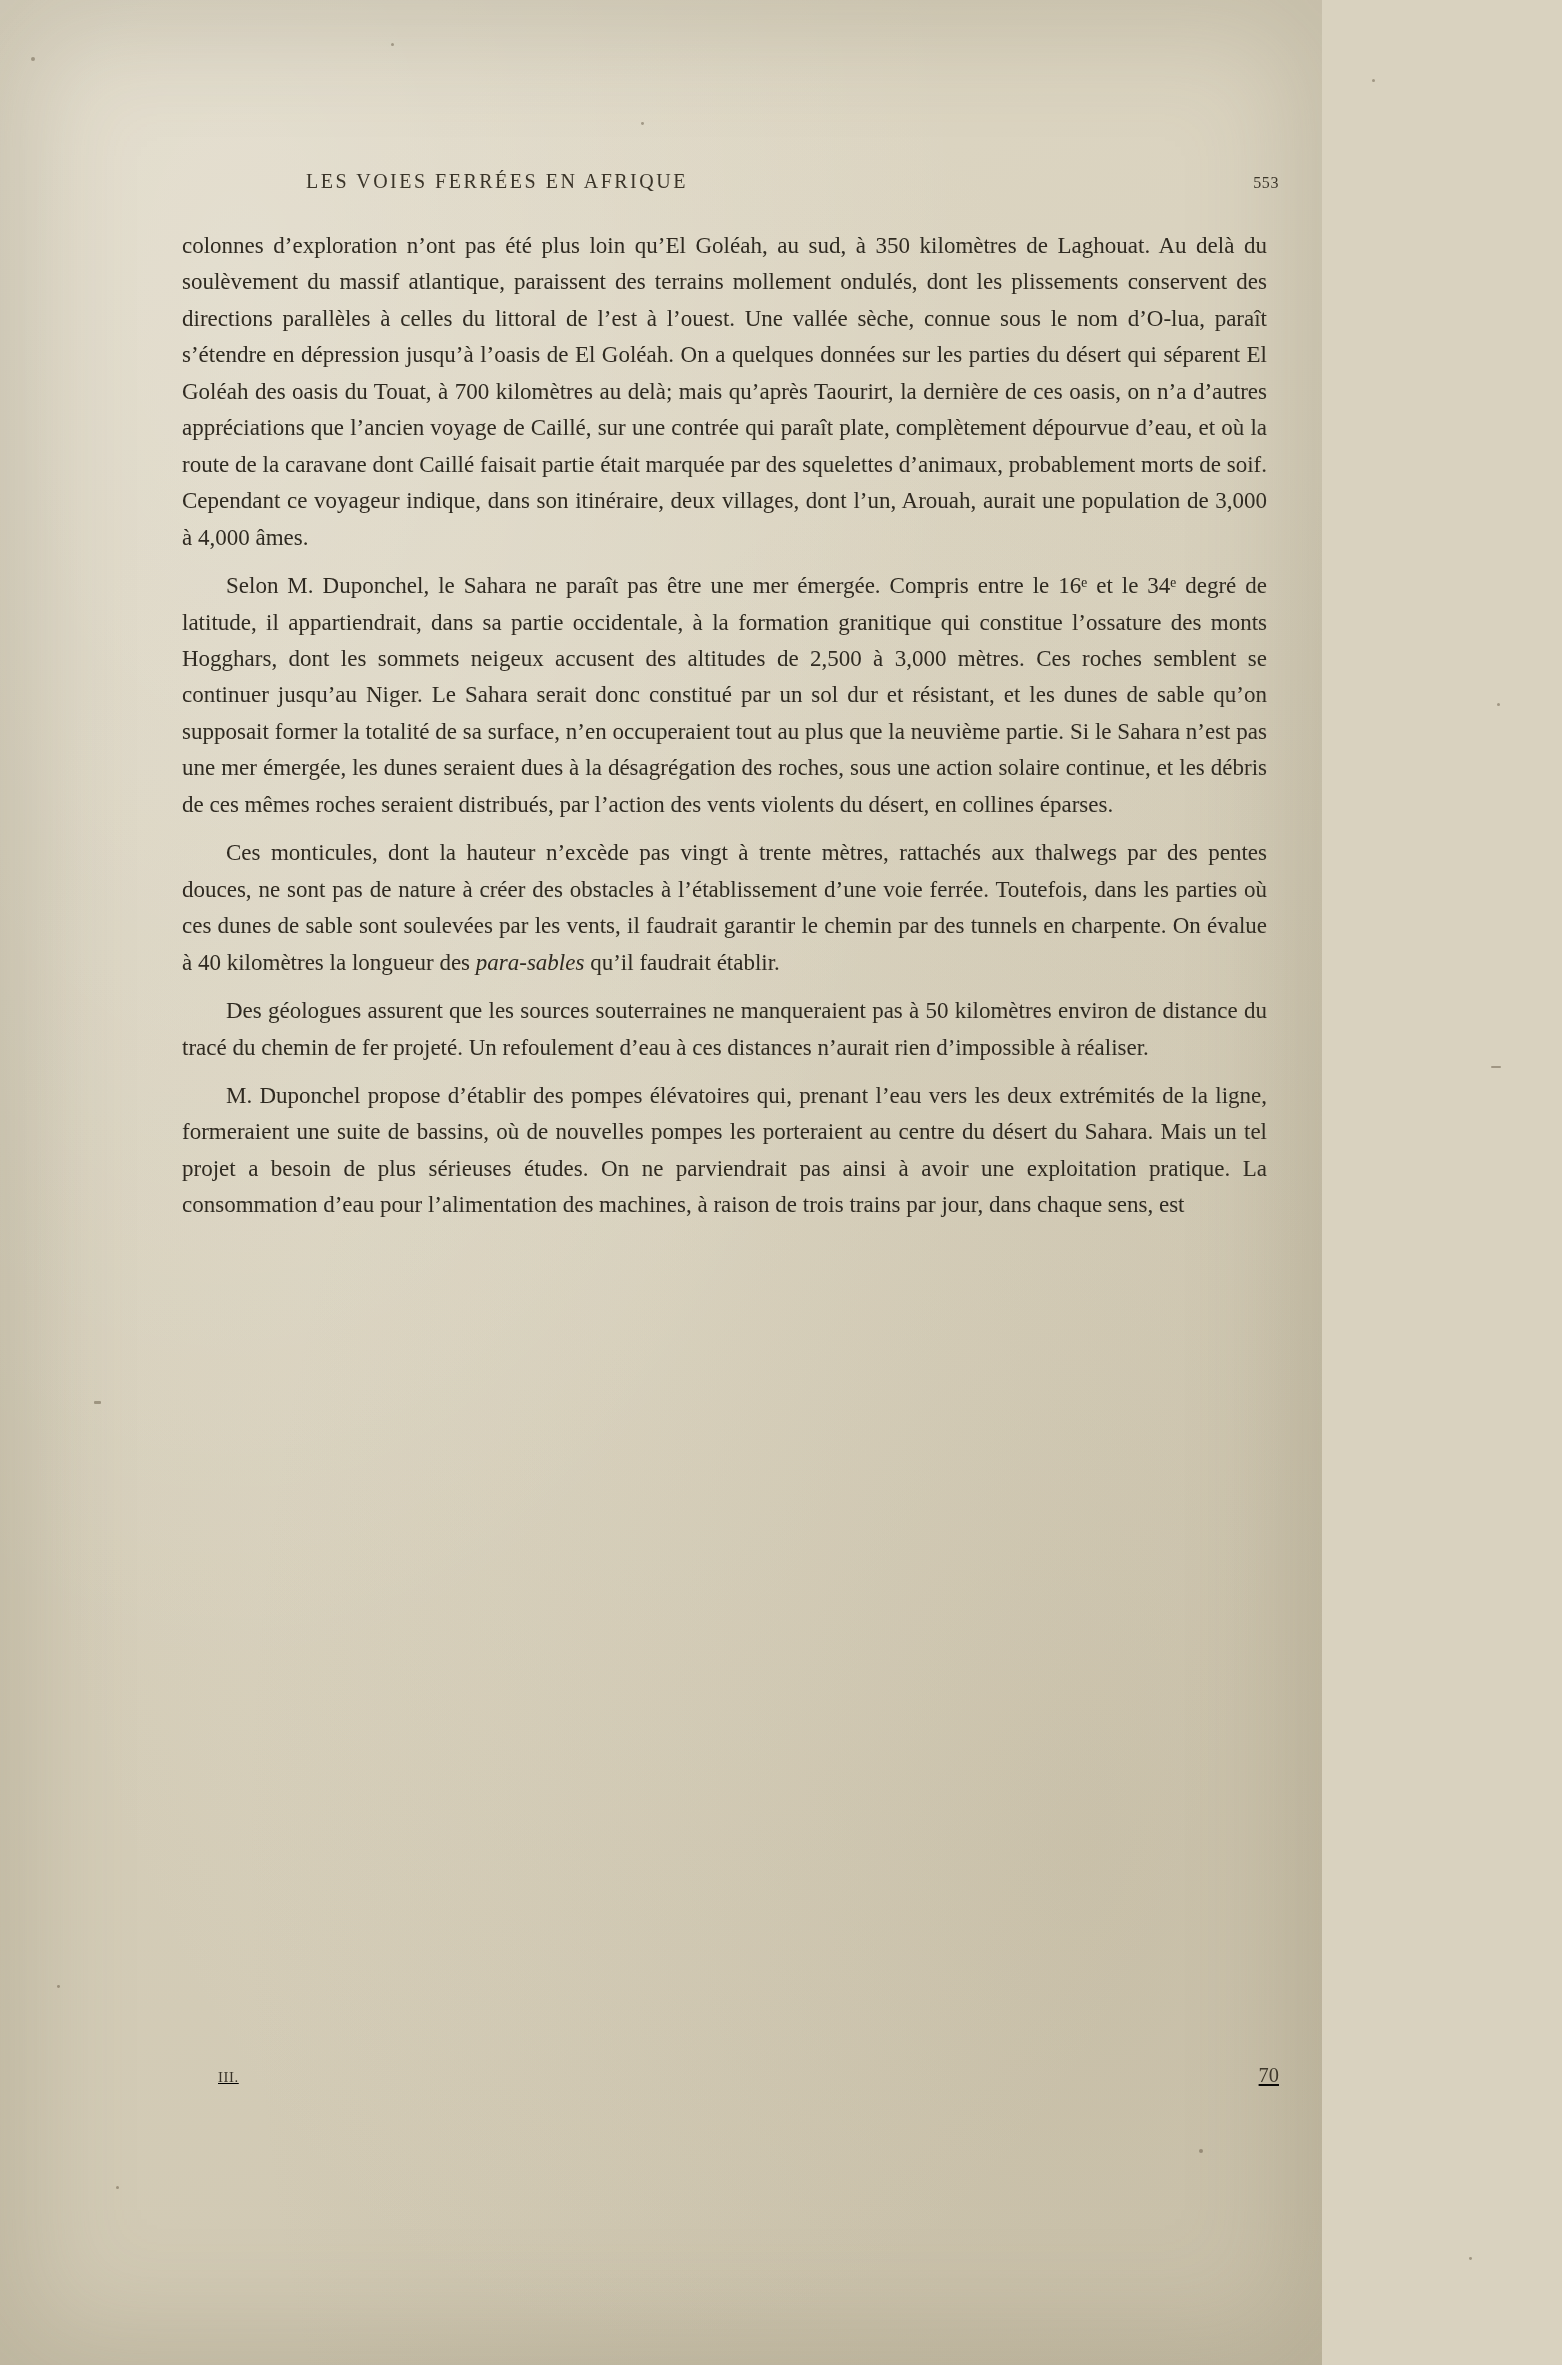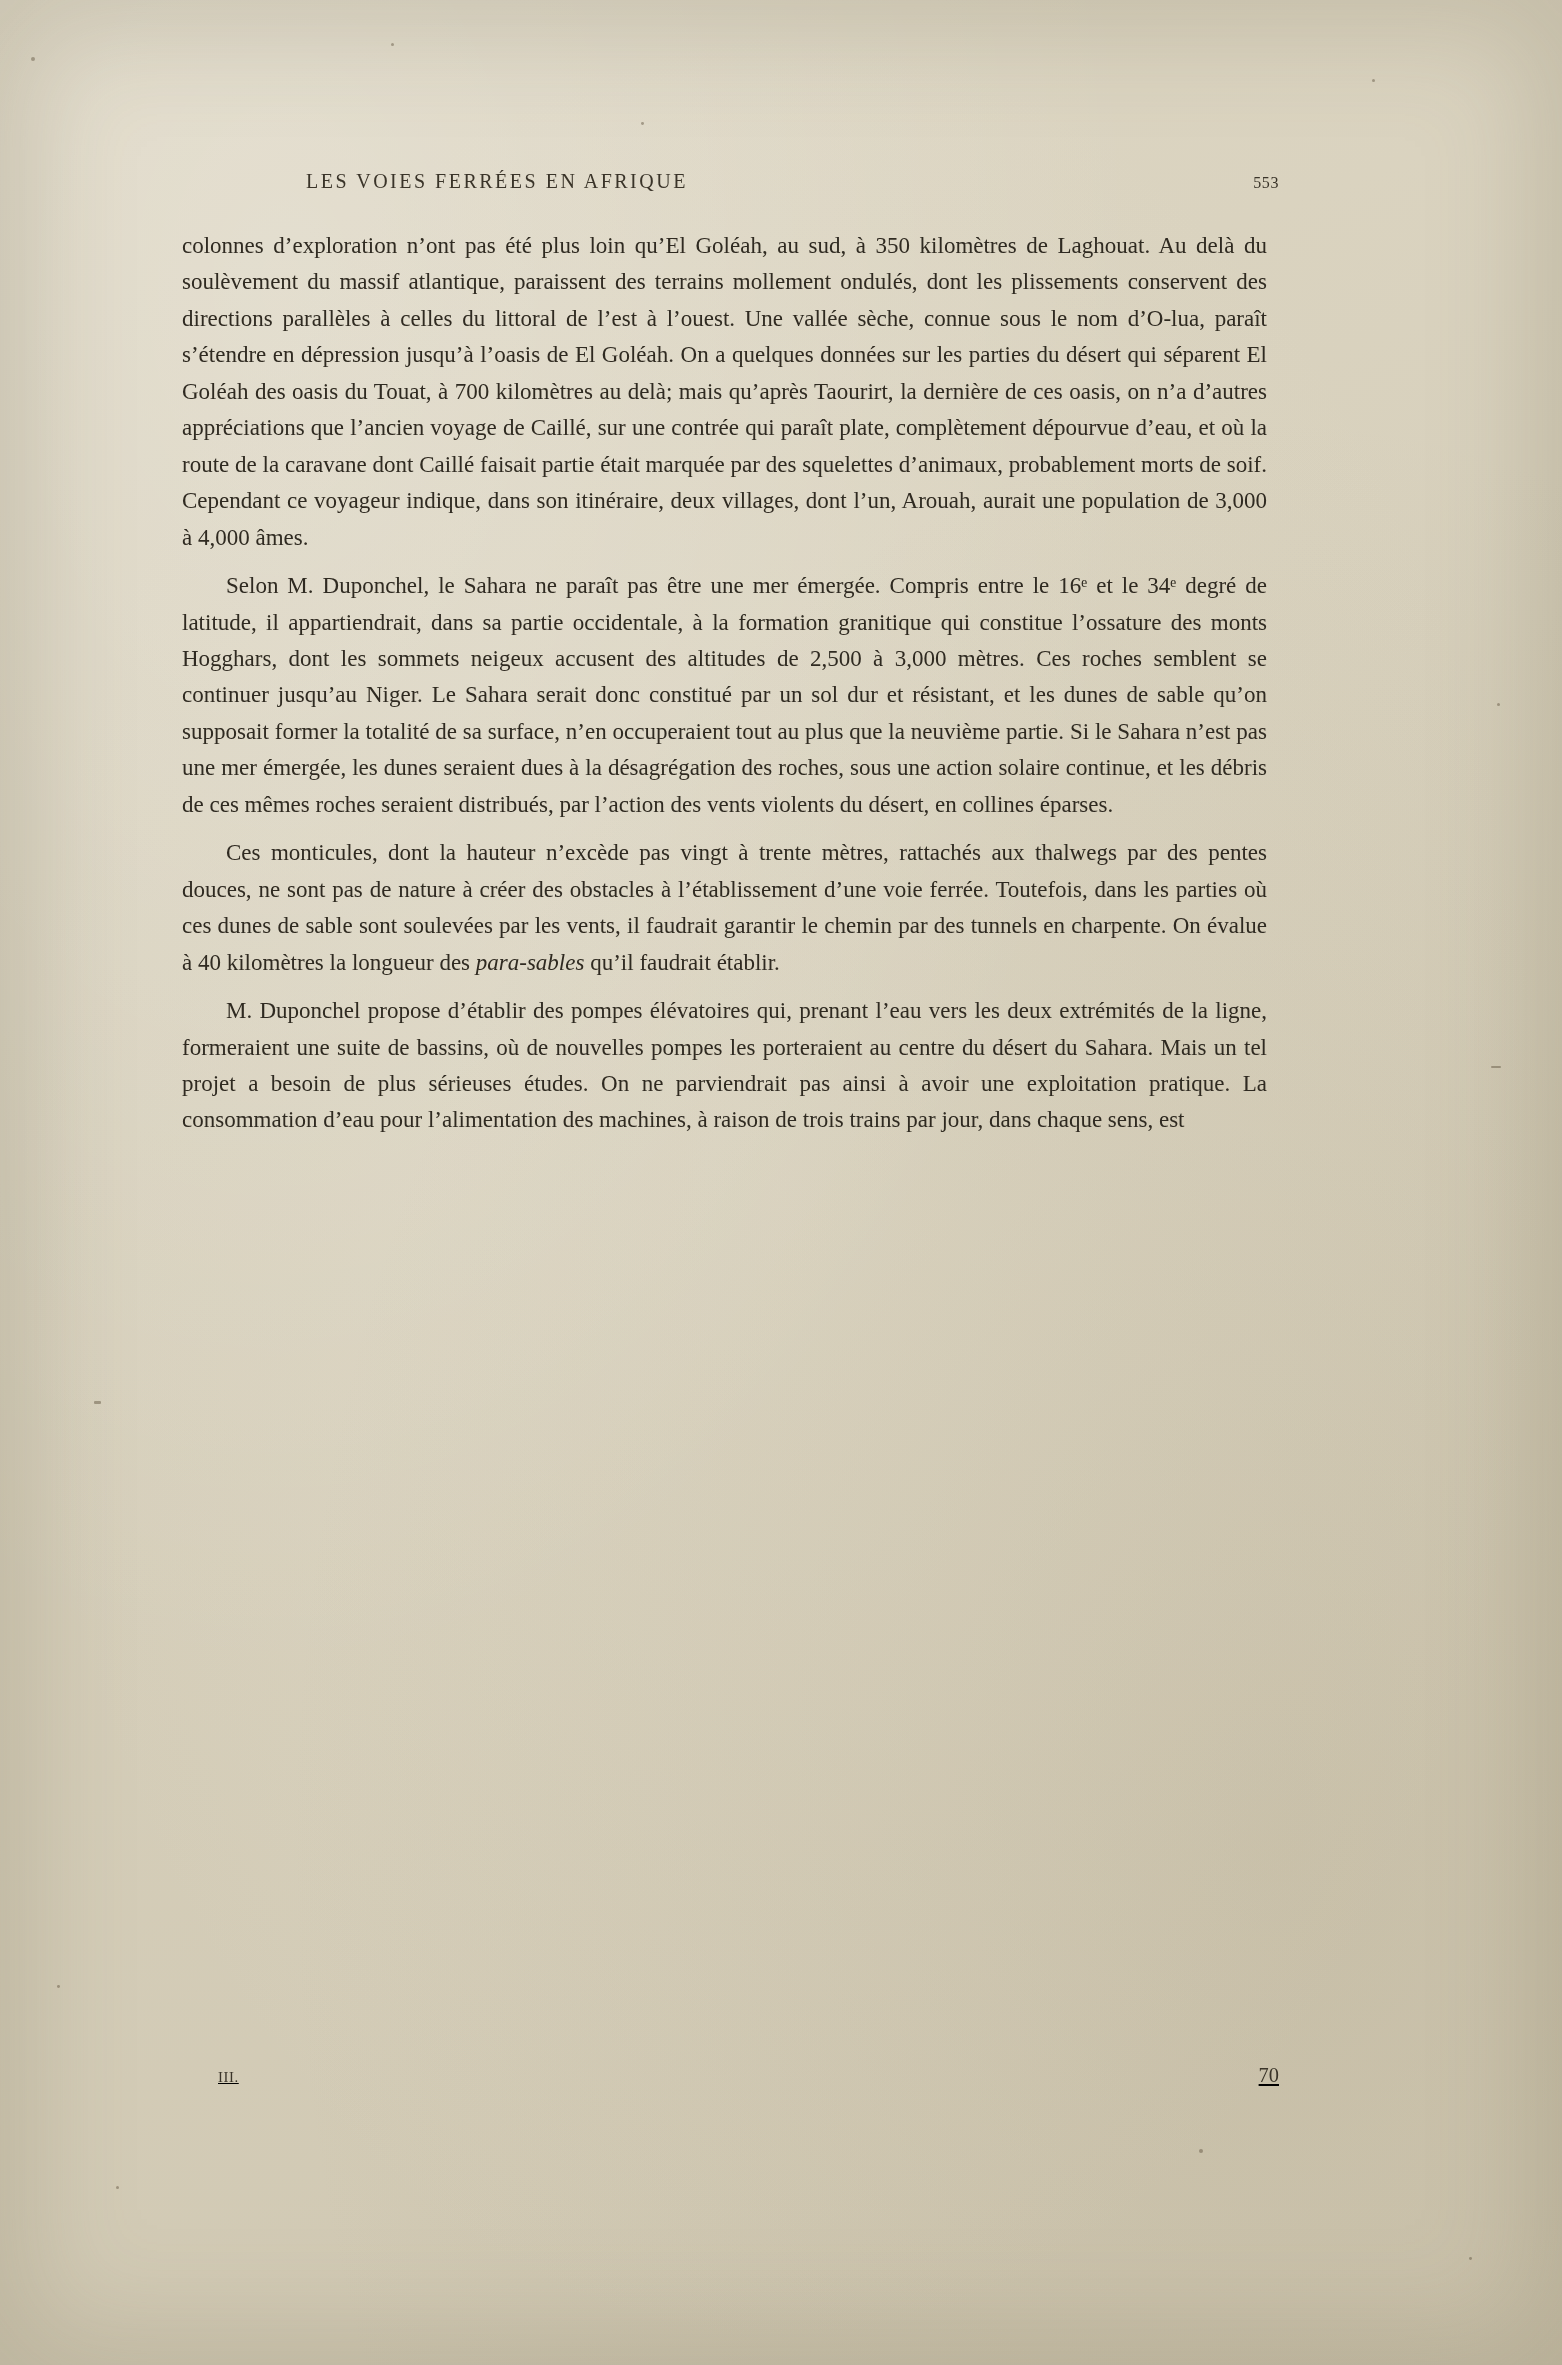--- a/index.html
+++ b/index.html
@@ -9,21 +9,21 @@
   body {
     width: 1562px;
     height: 2366px;
     background: #d9d2bf;
     font-family: "Liberation Serif", serif;
     overflow: hidden;
   }
   
   .page {
     position: relative;
-    width: 1562px;
+    width: 1322px;
     height: 2366px;
     background:
       radial-gradient(ellipse at 18% 12%, rgba(255,255,255,0.22), rgba(255,255,255,0) 48%),
       radial-gradient(ellipse at 82% 78%, rgba(160,148,118,0.20), rgba(160,148,118,0) 55%),
       radial-gradient(ellipse at 50% 50%, rgba(226,220,202,0.55), rgba(226,220,202,0) 70%),
       linear-gradient(160deg, #ded7c4 0%, #d7d0bc 40%, #cfc7b1 100%);
   }
   .vignette {
     position: absolute;
     inset: 0;
@@ -121,20 +121,21 @@
 
     <div class="header">
       <div class="running-title">LES VOIES FERRÉES EN AFRIQUE</div>
       <div class="page-number">553</div>
     </div>
 
     <div class="body-text">
       <p>colonnes d’exploration n’ont pas été plus loin qu’El Goléah, au sud, à 350 kilomètres de Laghouat. Au delà du soulèvement du massif atlantique, paraissent des terrains mollement ondulés, dont les plissements conservent des directions parallèles à celles du littoral de l’est à l’ouest. Une vallée sèche, connue sous le nom d’O-lua, paraît s’étendre en dépression jusqu’à l’oasis de El Goléah. On a quelques données sur les parties du désert qui séparent El Goléah des oasis du Touat, à 700 kilomètres au delà; mais qu’après Taourirt, la dernière de ces oasis, on n’a d’autres appréciations que l’ancien voyage de Caillé, sur une contrée qui paraît plate, complètement dépourvue d’eau, et où la route de la caravane dont Caillé faisait partie était marquée par des squelettes d’animaux, probablement morts de soif. Cependant ce voyageur indique, dans son itinéraire, deux villages, dont l’un, Arouah, aurait une population de 3,000 à 4,000 âmes.</p>
       <p class="indent">Selon M. Duponchel, le Sahara ne paraît pas être une mer émergée. Compris entre le 16ᵉ et le 34ᵉ degré de latitude, il appartiendrait, dans sa partie occidentale, à la formation granitique qui constitue l’ossature des monts Hogghars, dont les sommets neigeux accusent des altitudes de 2,500 à 3,000 mètres. Ces roches semblent se continuer jusqu’au Niger. Le Sahara serait donc constitué par un sol dur et résistant, et les dunes de sable qu’on supposait former la totalité de sa surface, n’en occuperaient tout au plus que la neuvième partie. Si le Sahara n’est pas une mer émergée, les dunes seraient dues à la désagrégation des roches, sous une action solaire continue, et les débris de ces mêmes roches seraient distribués, par l’action des vents violents du désert, en collines éparses.</p>
       <p class="indent"><span>Ces monticules, dont la hauteur n’excède pas vingt à trente mètres, rattachés aux thalwegs par des pentes douces, ne sont pas de nature à créer des obstacles à l’établissement d’une voie ferrée. Toutefois, dans les parties où ces dunes de sable sont soulevées par les vents, il faudrait garantir le chemin par des tunnels en charpente. On évalue à 40 kilomètres la longueur des </span><i>para-sables</i><span> qu’il faudrait établir.</span></p>
+      <p class="indent">Des géologues assurent que les sources souterraines ne manqueraient pas à 50 kilomètres environ de distance du tracé du chemin de fer projeté. Un refoulement d’eau à ces distances n’aurait rien d’impossible à réaliser.</p>
       <p class="indent">M. Duponchel propose d’établir des pompes élévatoires qui, prenant l’eau vers les deux extrémités de la ligne, formeraient une suite de bassins, où de nouvelles pompes les porteraient au centre du désert du Sahara. Mais un tel projet a besoin de plus sérieuses études. On ne parviendrait pas ainsi à avoir une exploitation pratique. La consommation d’eau pour l’alimentation des machines, à raison de trois trains par jour, dans chaque sens, est</p>
     </div>
 
   </div>
 
   <div class="footer">
     <div class="sig-mark">III.</div>
     <div class="folio">70</div>
   </div>
 

